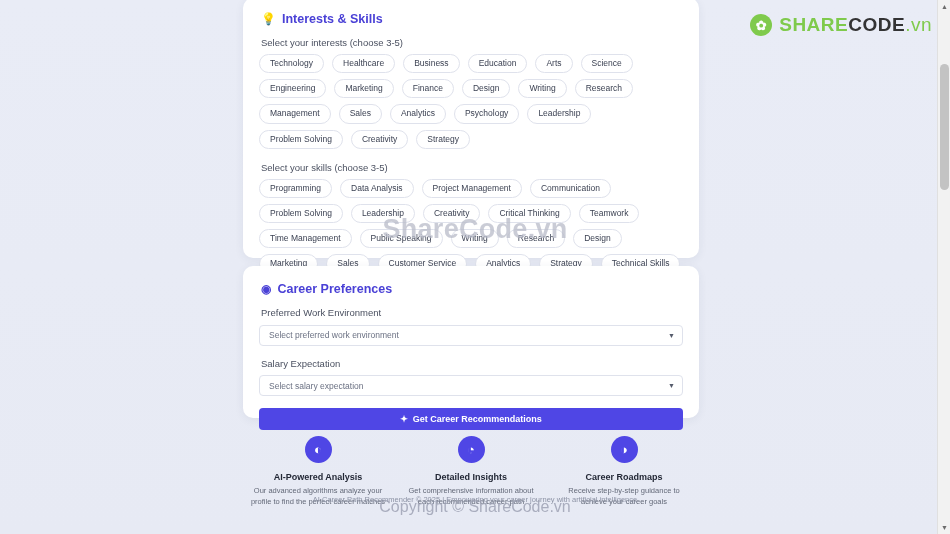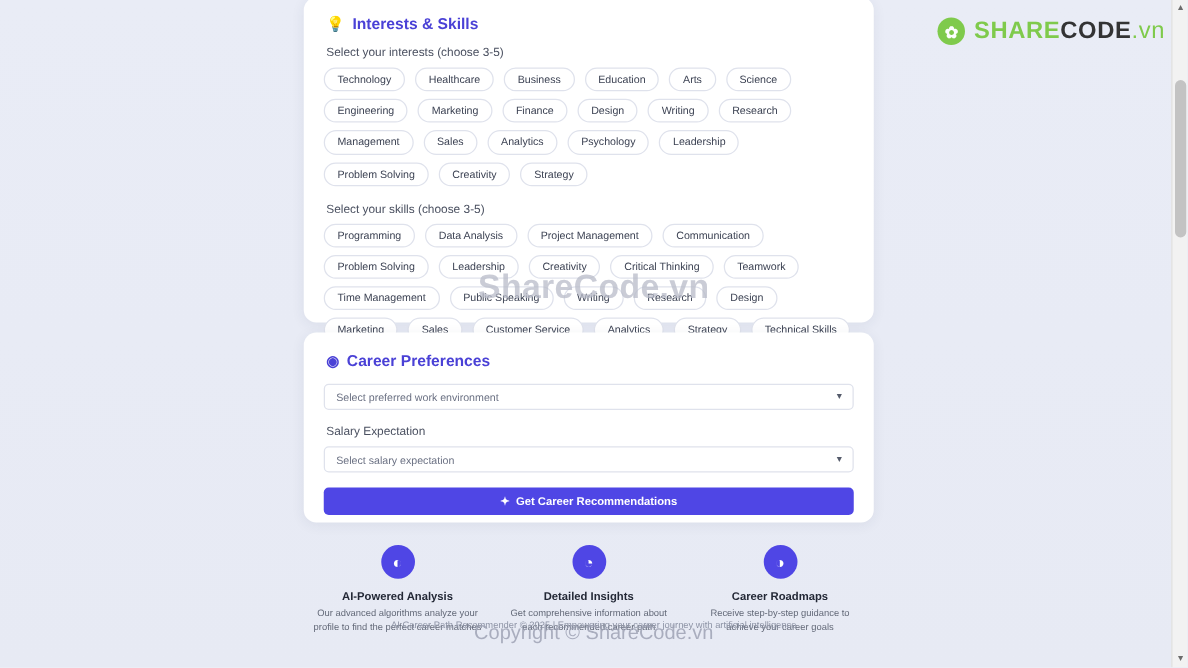--- a/index.html
+++ b/index.html
@@ -233,20 +233,21 @@
     <div class="field-label">Additional Information (Optional)</div>
     <textarea class="textarea" placeholder="Tell us more about your career goals, preferences, or any other relevant information" style=""></textarea>
   </div>
 
   <div class="card" id="card-prefs">
     <div class="card-title">
       <span class="ti">◉</span>
       <span>Career Preferences</span>
     </div>
 
+    <div class="field-label">Preferred Work Environment</div>
     <div class="select-wrap">
       <select class="select">
         <option>Select preferred work environment</option>
       </select>
       <span class="caret">▼</span>
     </div>
 
     <div class="field-label">Salary Expectation</div>
     <div class="select-wrap">
       <select class="select">

